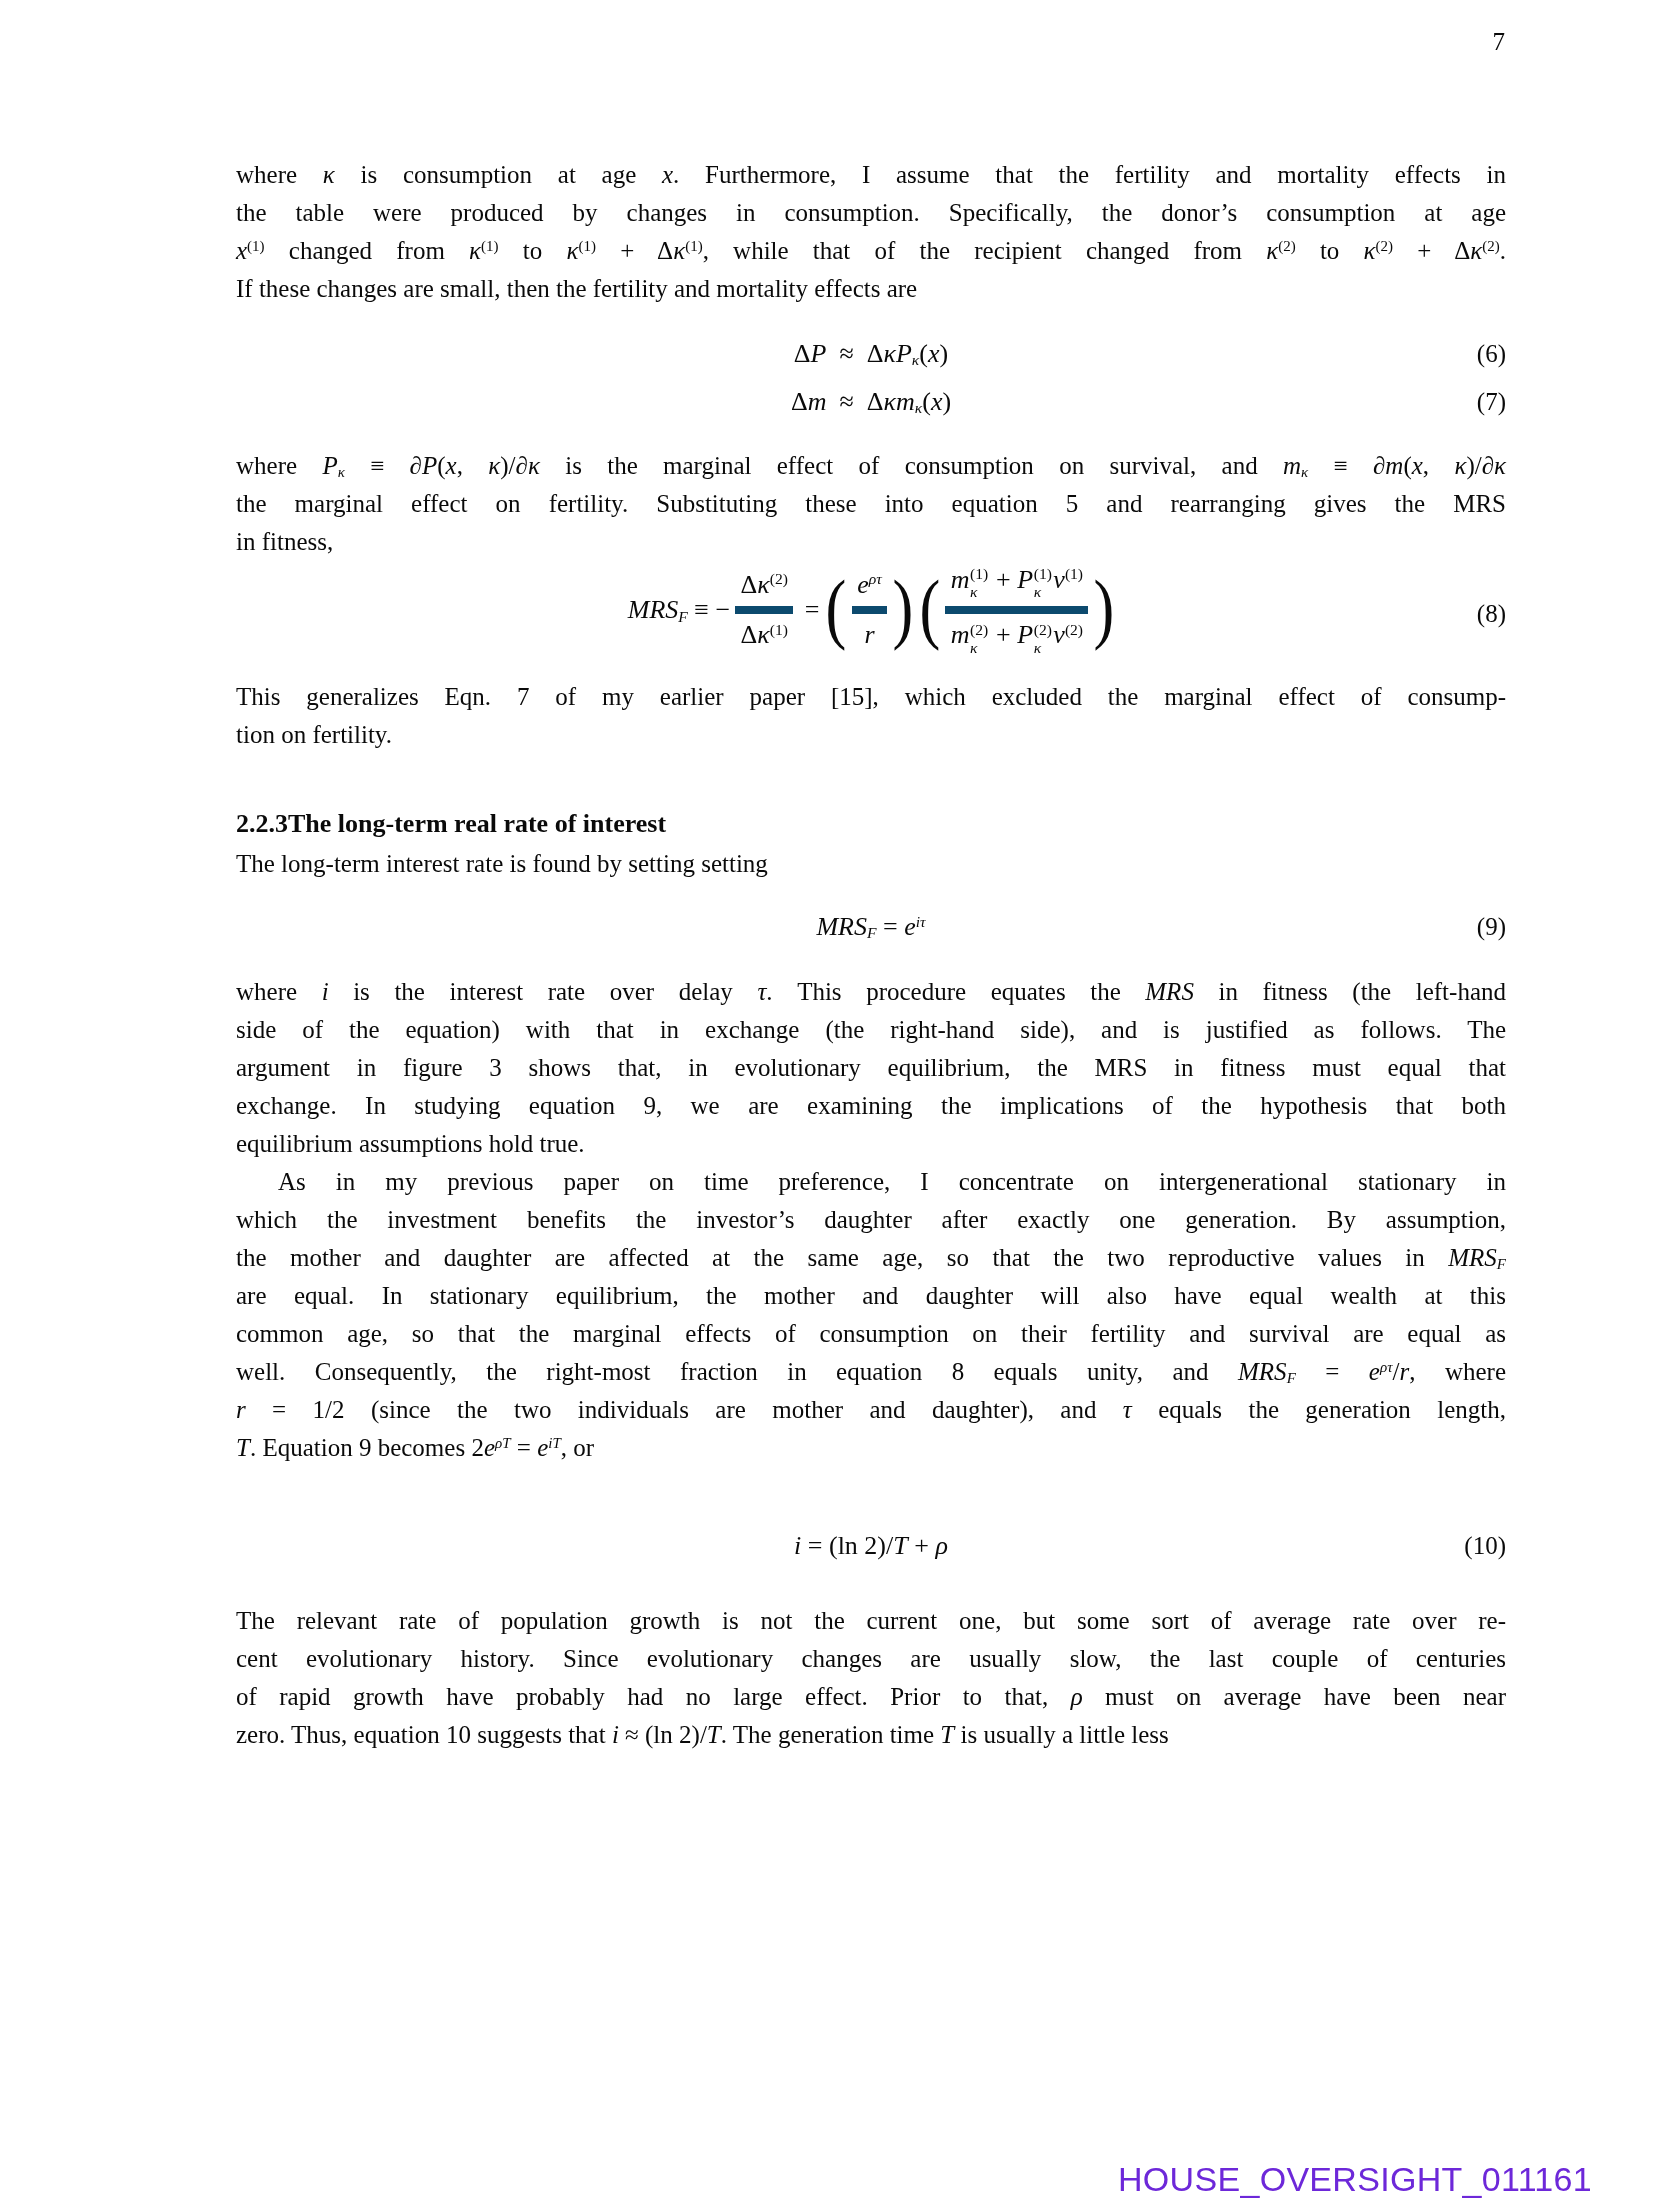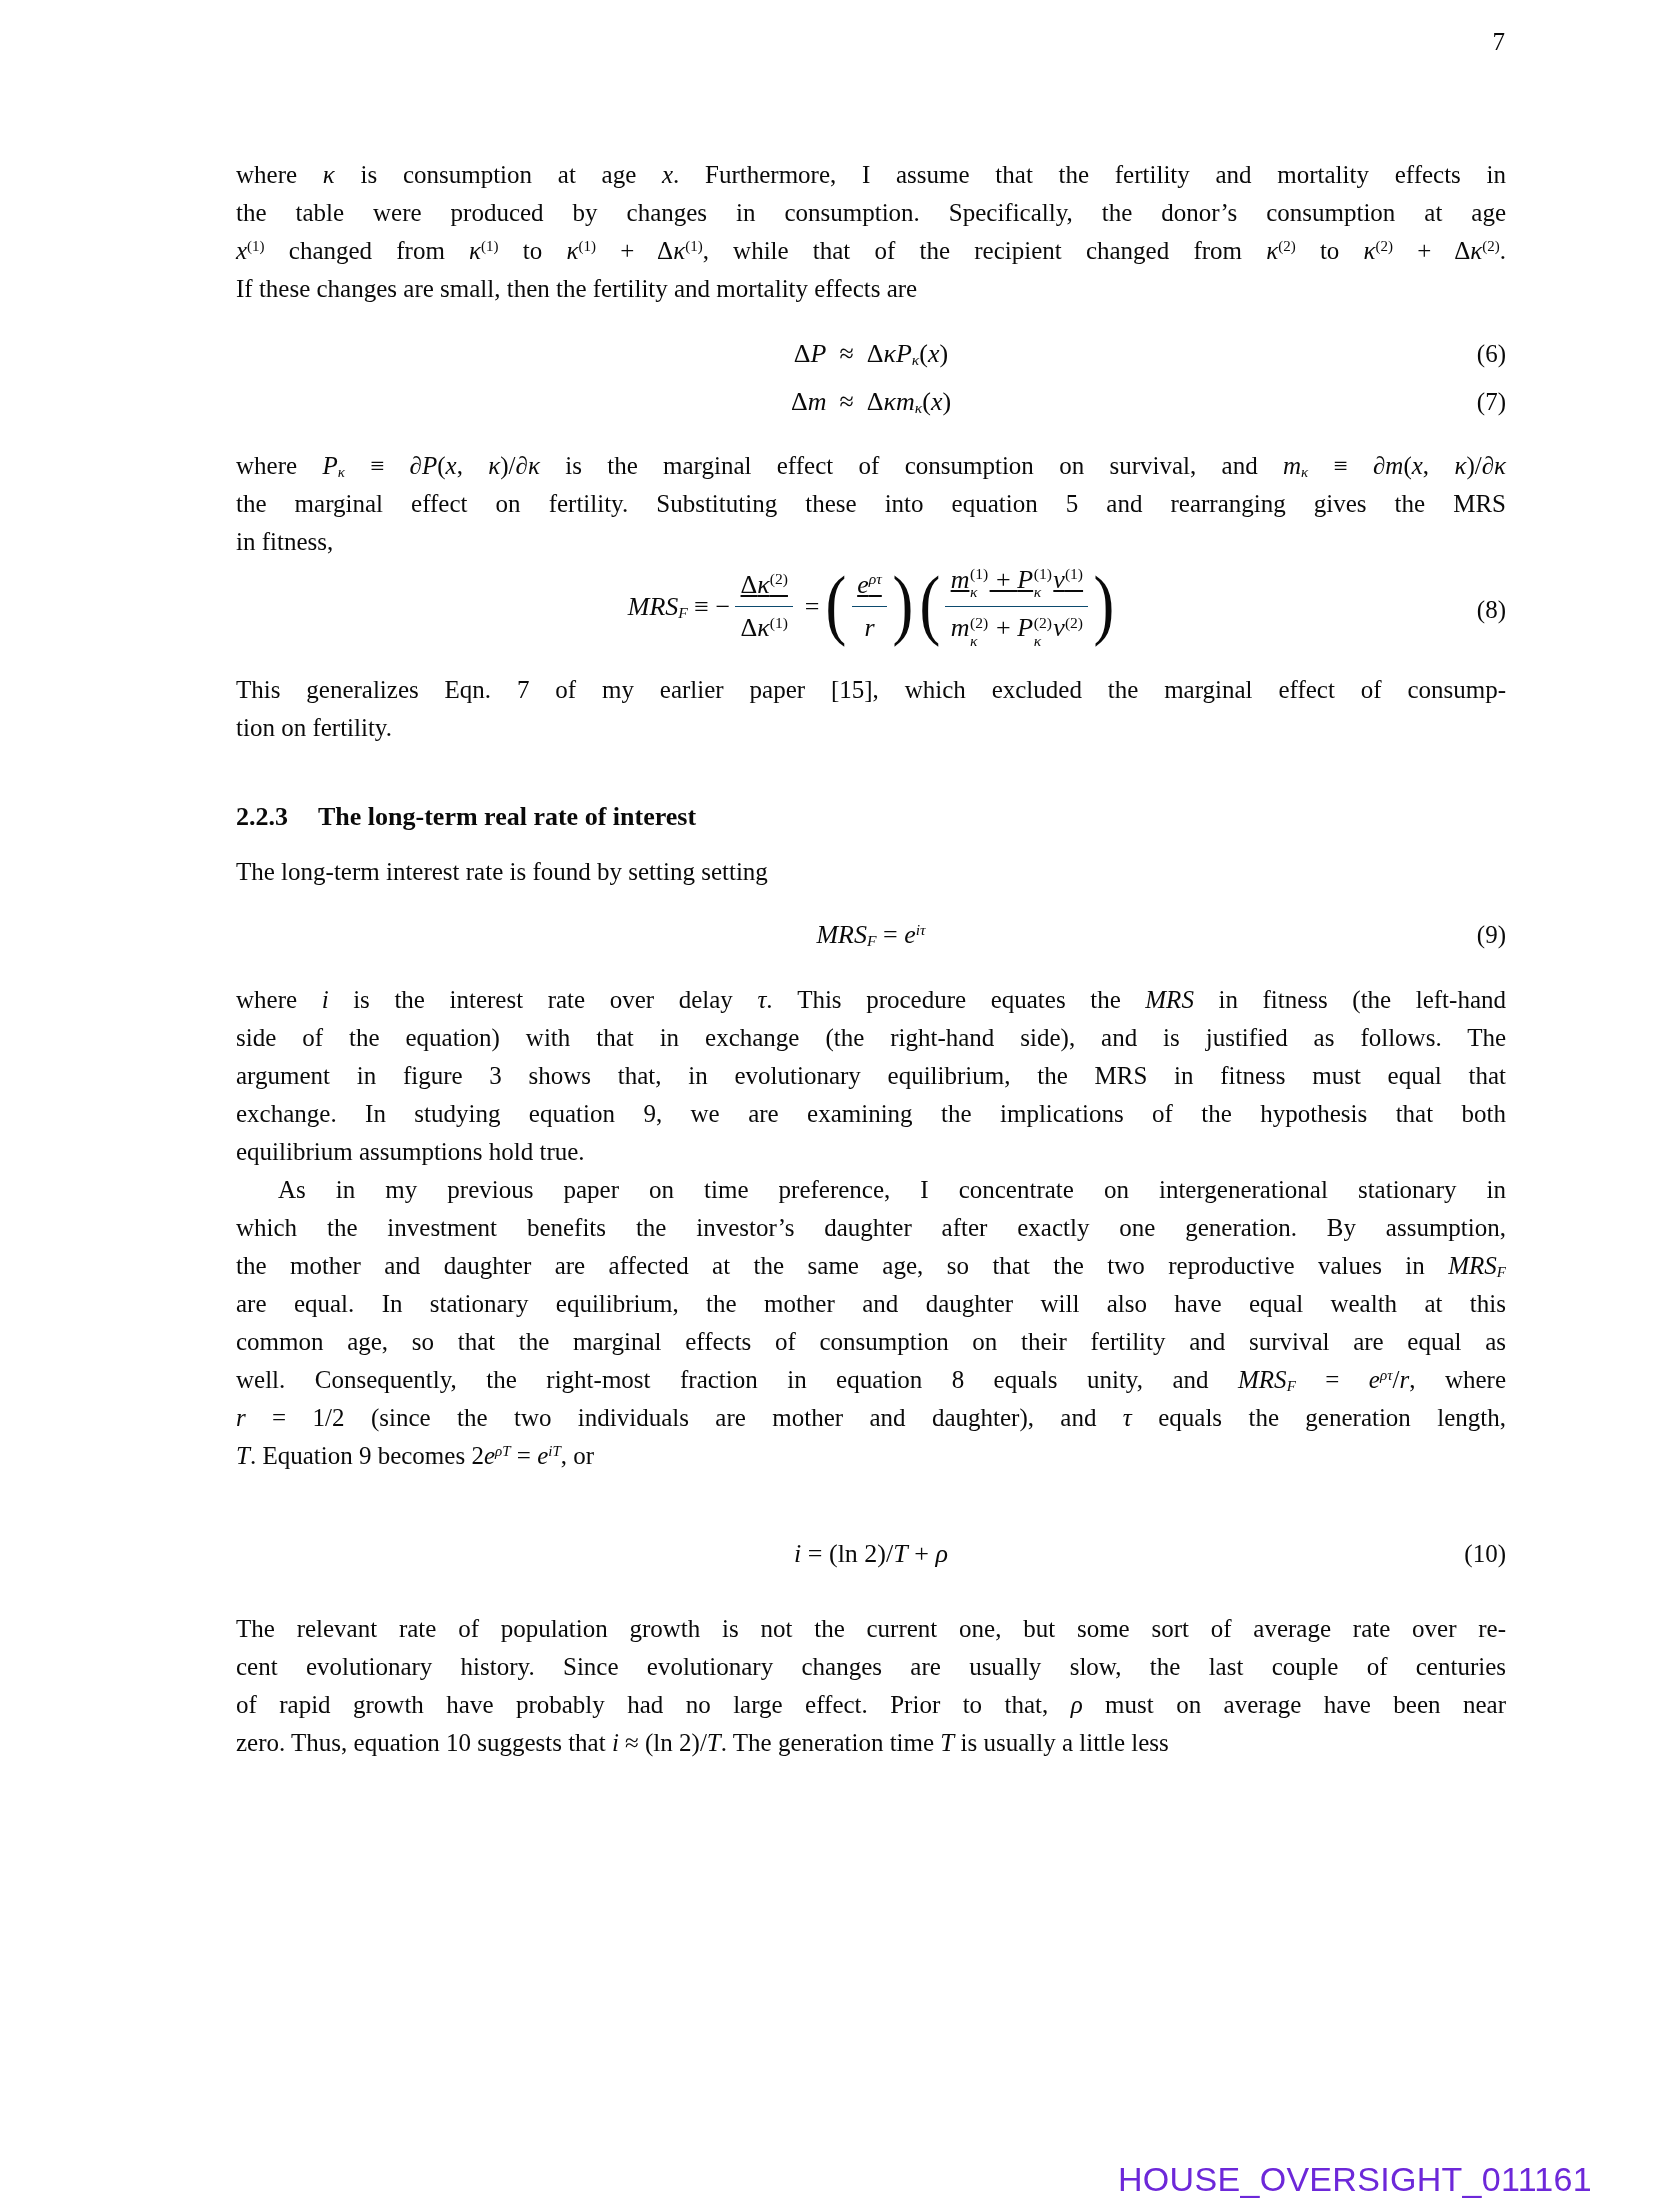--- a/index.html
+++ b/index.html
@@ -57,21 +57,21 @@
   .rel { margin: 0 13px; }
 
   .frac {
     display: inline-block;
     vertical-align: middle;
     text-align: center;
     margin: 0 5.2px;
     position: relative;
     top: -0.1em;
   }
-  .fn { display: block; padding: 0 5.2px 6.5px; border-bottom: 1px solid #0c4a6e; text-decoration: underline; }
+  .fn { display: block; padding: 0 5.2px 6.5px; border-bottom: 8px solid #0c4a6e; }
   .fd { display: block; padding: 6.5px 5.2px 0; }
 
   .bigp {
     display: inline-block;
     font-size: 3.0em;
     font-weight: 100;
     line-height: 0;
     vertical-align: middle;
     transform: scaleX(0.8);
     margin: 0 -2.6px;
@@ -84,25 +84,24 @@
     align-items: flex-start;
     font-size: 0.6em;
     line-height: 1.12;
     vertical-align: middle;
     margin: 0 1.3px 0 0.7px;
     position: relative;
     top: 0.05em;
   }
   .heading {
     display: flex;
-    gap: 30px;
     font-weight: 700;
     font-size: 26px;
     line-height: 1.2;
-    margin: 54px 0 21px;
+    margin: 54px 0 6px;
   }
   .stamp {
     position: absolute;
     right: 77px;
     bottom: 6.5px;
     font-family: "Liberation Sans", sans-serif;
     font-size: 34px;
     letter-spacing: 0.3px;
     color: #6d28d9;
   }

